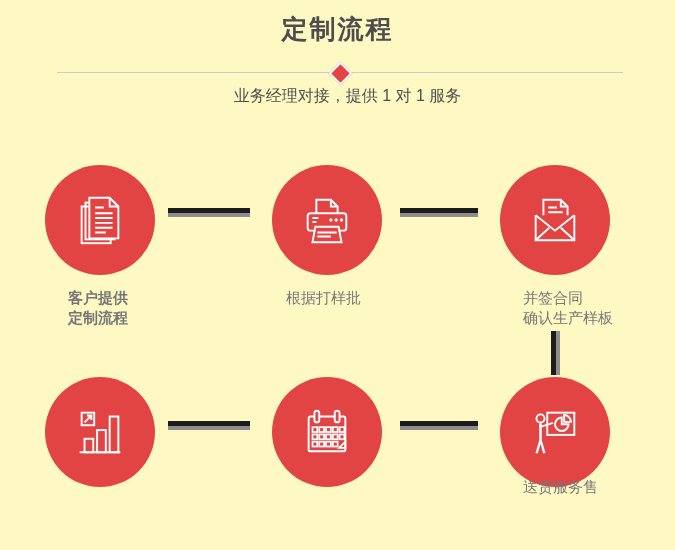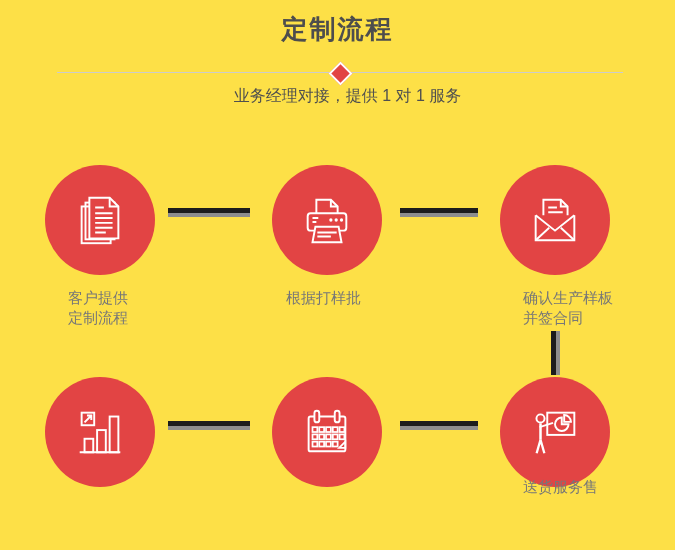--- a/index.html
+++ b/index.html
@@ -1,17 +1,17 @@
 <!DOCTYPE html>
 <html style="--accent-red: #e24444; --connector-dark: #1c1c1c; --connector-gray: #8d8d8d; --title-gray: #4d4d4d; --subtitle-gray: #4f4f4f; --label-gray: #777777; --divider-gray: #cccccc; --icon-stroke: #ffffff;"><head>
 <meta charset="utf-8">
 <style>
   html,body{margin:0;padding:0;background:#fff;}
   .page{
-    position:relative;width:675px;height:550px;background:#fde047;
+    position:relative;width:675px;height:550px;background:#fef9c3;
     font-family:"Liberation Sans",sans-serif;overflow:hidden;
   }
   .title{
     position:absolute;top:12px;left:0;width:100%;margin:0;
     text-align:center;font-size:26px;font-weight:bold;
     color:var(--title-gray,#4d4d4d);letter-spacing:2px;
   }
   .divider{
     position:absolute;top:72px;left:57px;width:566px;height:1px;
     background:var(--divider-gray,#cccccc);
@@ -61,21 +61,21 @@
     <svg viewBox="0 0 60 60">
       <g stroke="#fff" stroke-width="2" fill="none">
         <rect x="11" y="16" width="30" height="38"></rect>
         <rect x="15" y="12" width="30" height="38"></rect>
         <path d="M19 7 h21 l9 9 v33 h-30 z" fill="currentColor"></path>
         <path d="M40 7 v9 h9"></path>
         <path d="M25 17 h9 M25 23 h18 M25 28 h18 M25 33 h18 M25 38 h18 M25 43 h11"></path>
       </g>
     </svg>
   </div>
-  <div class="step-label" style="left:68px;top:288px;">
+  <div class="step-label" style="left:68px;top:288px;font-weight:bold;">
     <div>客户提供</div>
     <div>定制流程</div>
   </div>
 
   <div class="circle" style="left:272px;top:165px;">
     <svg viewBox="0 0 60 60">
       <g stroke="#fff" stroke-width="2" fill="none">
         <path d="M19 23 V9 h15 l7 7 v7"></path>
         <path d="M34 9 v7 h7"></path>
         <rect x="10" y="23" width="40" height="18" rx="3"></rect>
@@ -98,22 +98,22 @@
         <path d="M10 25 V51 h40 V25"></path>
         <path d="M18 31 V9 h18 l7 7 v15" fill="currentColor"></path>
         <path d="M36 9 v7 h7"></path>
         <path d="M23 17 h9 M23 22 h15 M23 27 h15"></path>
         <path d="M10 25 L30 41 L50 25" fill="currentColor"></path>
         <path d="M10 51 L24 38 M50 51 L36 38"></path>
       </g>
     </svg>
   </div>
   <div class="step-label" style="left:523px;top:288px;">
+    <div>并签合同</div>
     <div>确认生产样板</div>
-    <div>并签合同</div>
   </div>
 
   <div class="circle" style="left:45px;top:377px;">
     <svg viewBox="0 0 60 60">
       <g stroke="#fff" stroke-width="2" fill="none">
         <path d="M9 51 H51"></path>
         <rect x="14" y="37" width="9" height="14"></rect>
         <rect x="27" y="28" width="9" height="23"></rect>
         <rect x="40" y="14" width="9" height="37"></rect>
         <rect x="11" y="10" width="13" height="13"></rect>

